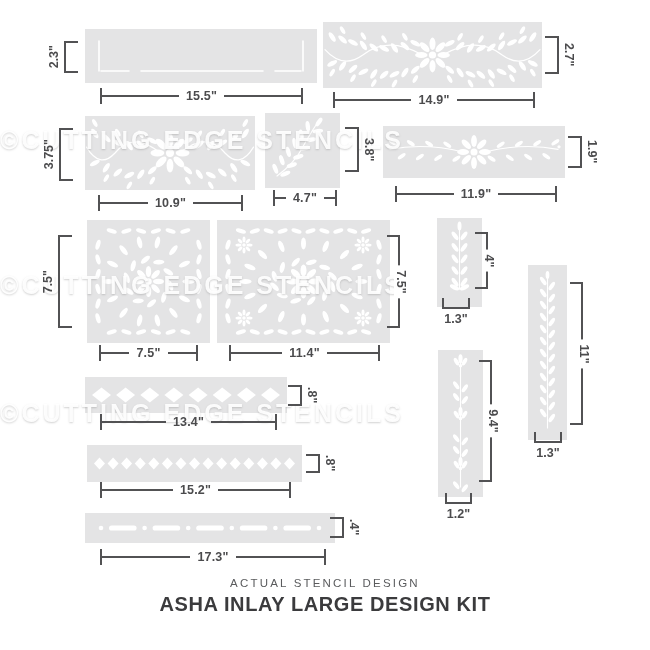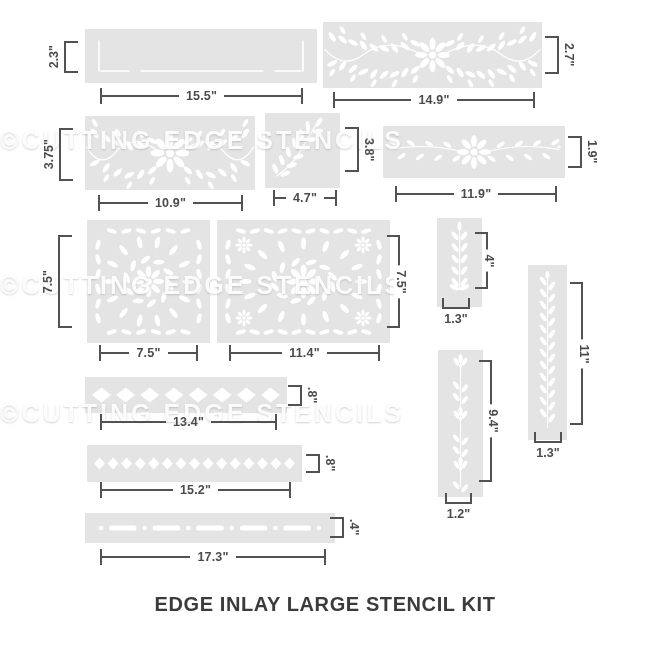--- a/index.html
+++ b/index.html
@@ -685,15 +685,16 @@
     </div>
     <div class="dimh" style="left:100px;top:549px;width:226px">
       <span class="tick"></span>
         <span class="line"></span>
         <span class="lbl">17.3"</span>
         <span class="line"></span>
         <span class="tick"></span>
     </div>
   </div>
 
-  <div class="footer-line title">EDGE INLAY LARGE STENCIL KIT</div>
+  <div class="footer-line kicker">ACTUAL STENCIL DESIGN</div>
+  <div class="footer-line title">ASHA INLAY LARGE DESIGN KIT</div>
 
 </div>
 
 </body></html>

